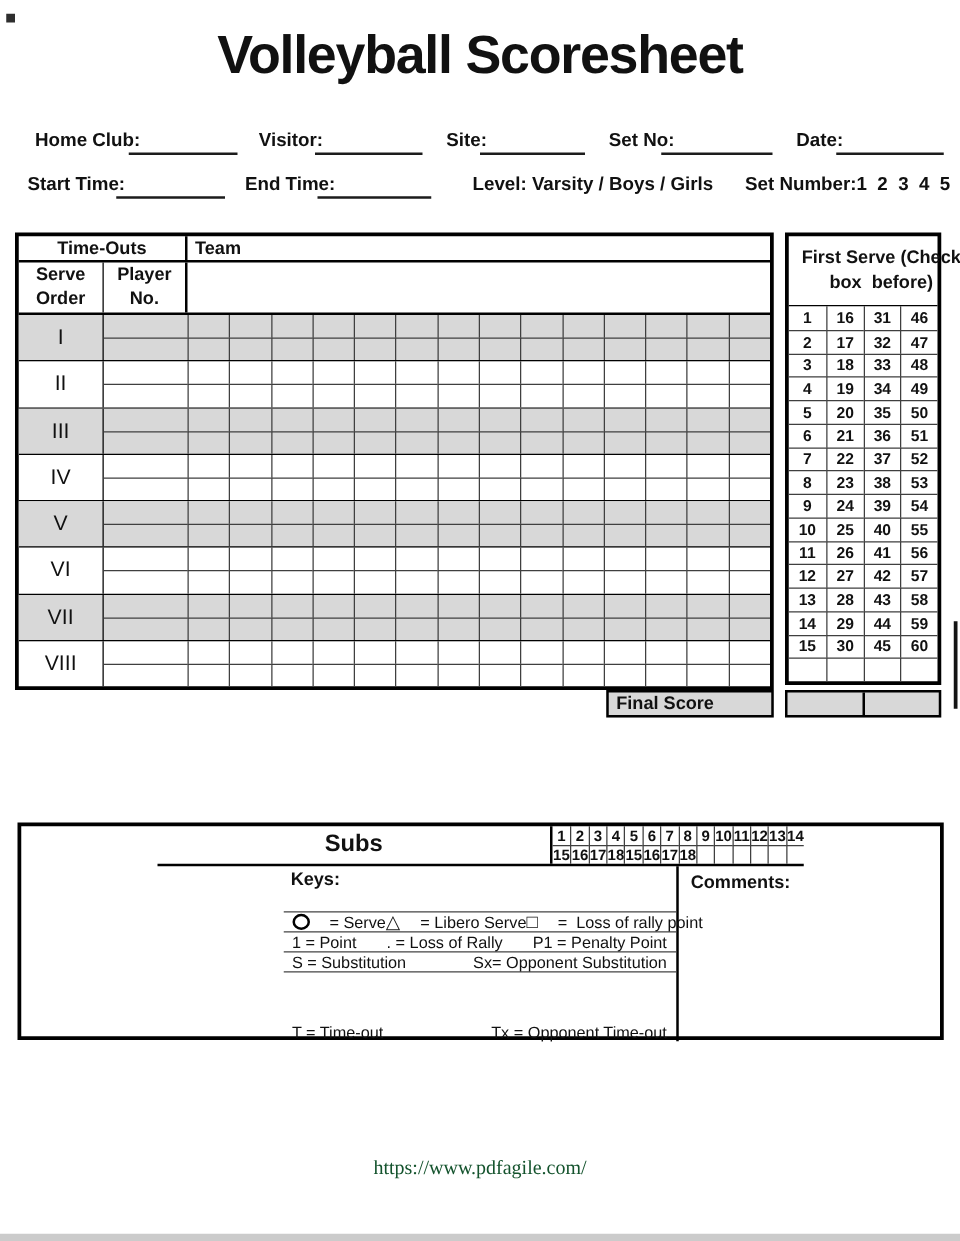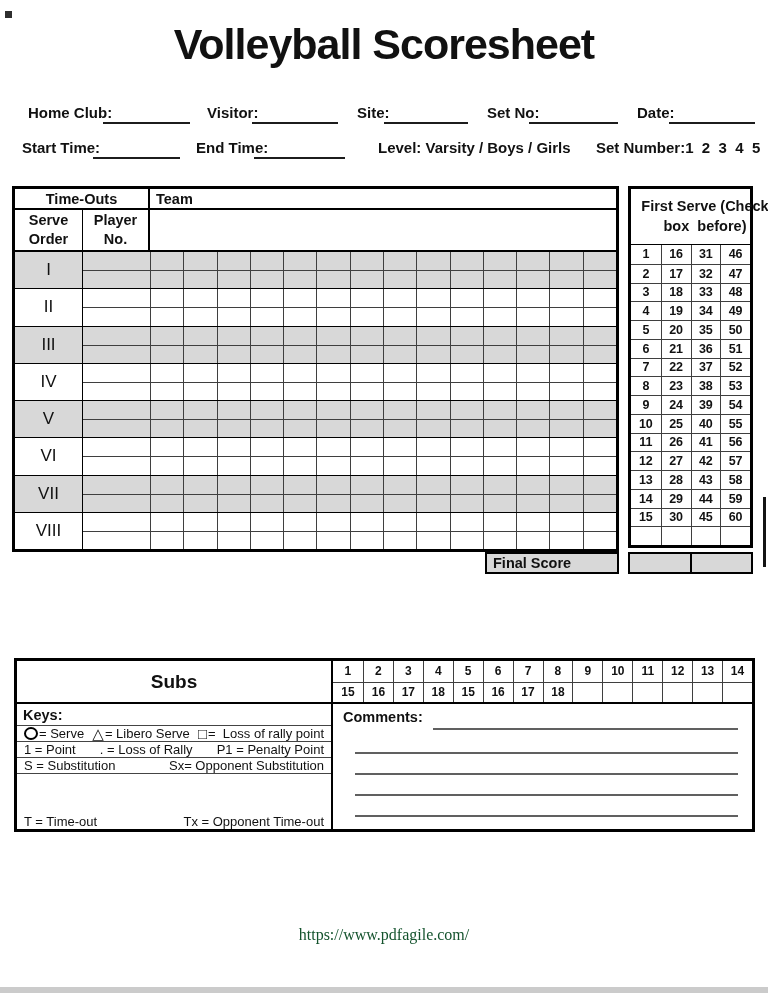--- a/index.html
+++ b/index.html
@@ -73,35 +73,35 @@
     left: 628px; top: 552px; width: 125px; height: 22px;
     border: 2.5px solid #000; background: #d8d8d8; display: flex;
   }
   .fsb { flex: 1; }
   .fsb + .fsb { border-left: 2px solid #000; }
   #right-tick { left: 763px; top: 497px; width: 2.5px; height: 70px; background: #141414; }
 
   
   #bottom-box {
     left: 14px; top: 658px; width: 741px; height: 174px;
-    border: 3px solid #000; display: flex; flex-direction: column;
+    border: 3px solid #000; display: flex; flex-direction: column; align-items: center;
   }
   #subs-row { height: 44px; display: flex; border-bottom: 2px solid #000; }
   #subs-label { width: 316px; border-right: 2px solid #000; display: flex; align-items: center; justify-content: center; font-weight: bold; font-size: 19px; }
   #subs-grid { flex: 1; display: grid; grid-template-columns: repeat(14, 1fr); grid-template-rows: 1fr 1fr; font-size: 12px; font-weight: bold; }
   .sub-cell { display: flex; align-items: center; justify-content: center; }
   .sub-cell.bl { border-left: 1px solid #3f3f3f; }
   .sub-cell.bt { border-top: 1px solid #3f3f3f; }
 
   #bottom-row { flex: 1; display: flex; }
   #keys-panel { width: 316px; border-right: 2px solid #000; display: flex; flex-direction: column; font-size: 13px; }
-  #keys-header { height: 22px; font-weight: bold; font-size: 14.5px; padding: 3px 0 0 6px; border-bottom: 1px solid #444; }
+  #keys-header { height: 37px; font-weight: bold; font-size: 14.5px; padding: 3px 0 0 6px; border-bottom: 1px solid #444; }
   .key-row { flex: 1; display: flex; align-items: center; justify-content: space-between; padding: 0 7px; border-bottom: 1px solid #444; }
   .key-row:last-child { border-bottom: none; margin-top: 40px; }
-  .key-item { display: flex; align-items: center; gap: 1px; white-space: pre; }
+  .key-item { display: flex; align-items: center; gap: 16px; white-space: pre; }
   .sym-circle { width: 14px; height: 13px; border: 2px solid #000; border-radius: 50%; display: inline-block; }
   .sym-glyph { font-size: 15px; line-height: 1; }
 
   #comments-panel { flex: 1; position: relative; }
   #comments-label { position: absolute; left: 10px; top: 5px; font-weight: bold; font-size: 14.5px; }
   .comment-line { position: absolute; height: 1.5px; background: #606060; }
   .cl0 { left: 100px; right: 14px; top: 24px; }
   .cl1 { left: 22px;  right: 14px; top: 48px; }
   .cl2 { left: 22px;  right: 14px; top: 69px; }
   .cl3 { left: 22px;  right: 14px; top: 90px; }

